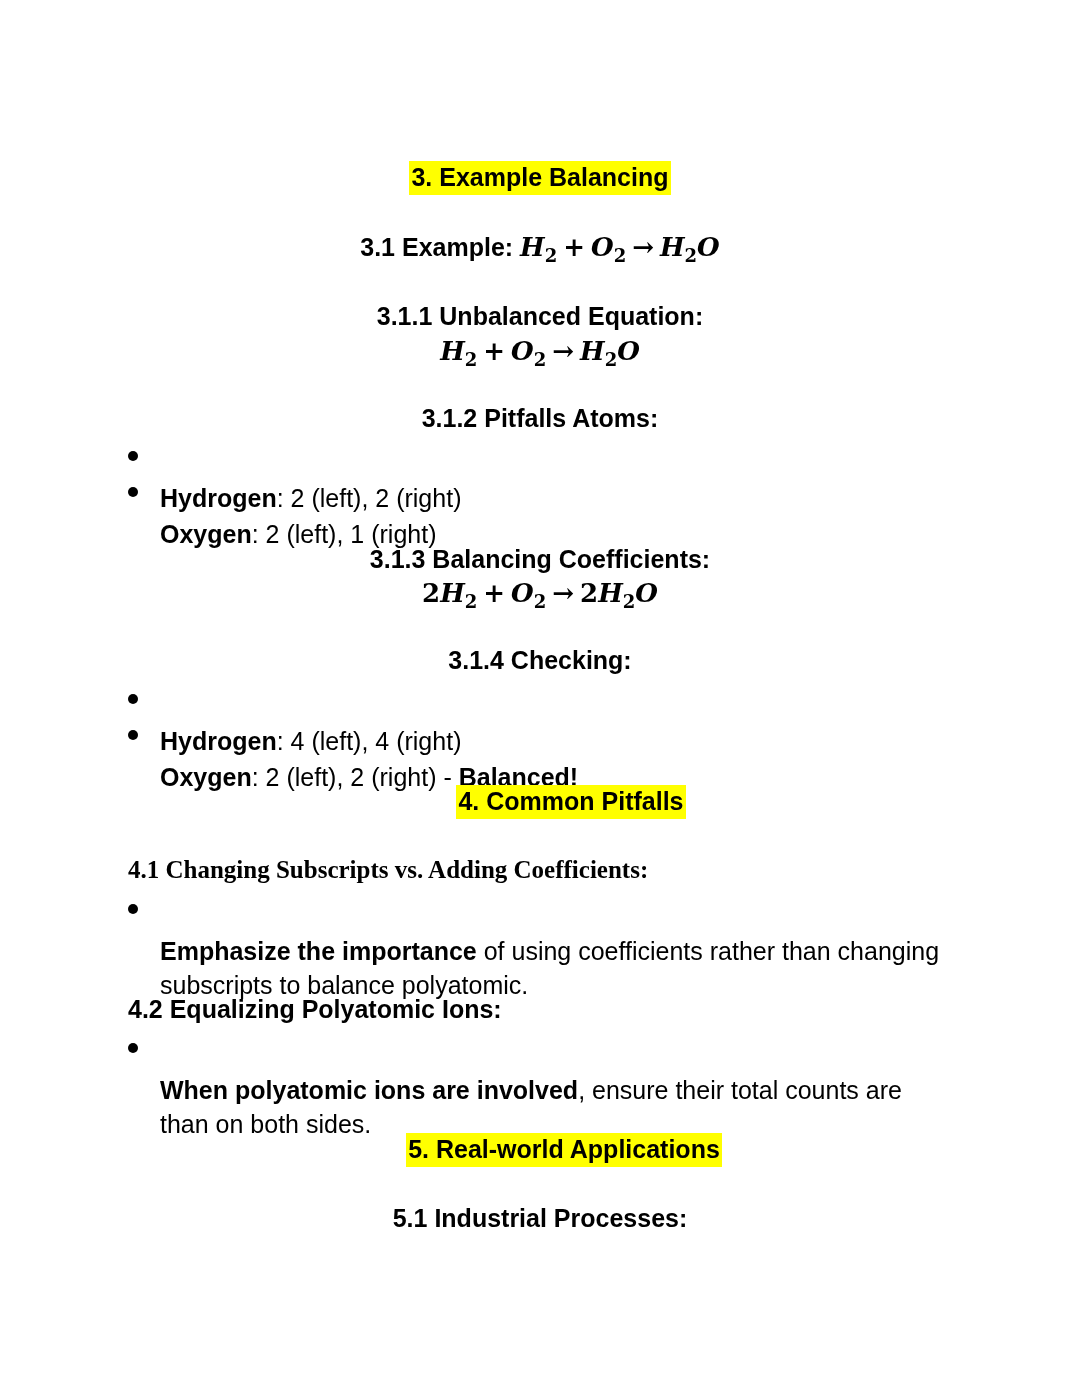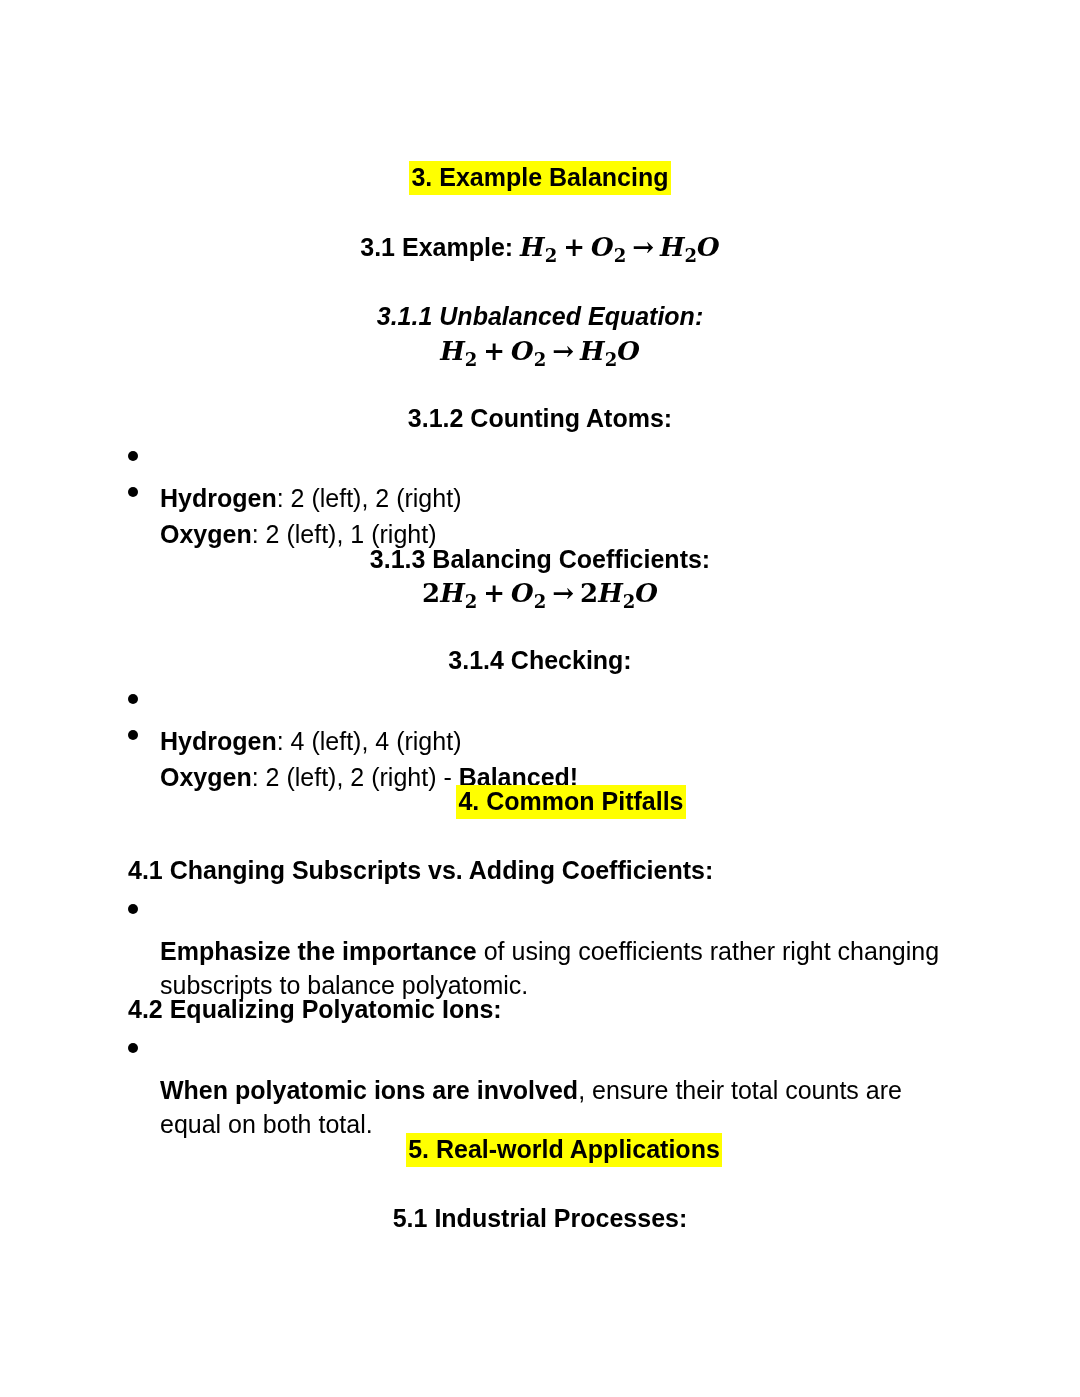--- a/index.html
+++ b/index.html
@@ -24,26 +24,26 @@
 <body>
 
 <div class="abs center h1" style="top:163px;">
   <span class="hl">3. Example Balancing</span>
 </div>
 
 <div class="abs center h2" style="top:232px;">
   <span>3.1 Example: </span><span class="eq eq-bold"><span>H</span><sub>2</sub><span class="op">+</span><span>O</span><sub>2</sub><span class="op">→</span><span>H</span><sub>2</sub><span>O</span></span>
 </div>
 
-<div class="abs center h2" style="top:302px;font-style:italic;">3.1.1 Unbalanced Equation:</div>
+<div class="abs center h2" style="top:302px;">3.1.1 Unbalanced Equation:</div>
 <div class="abs center eq" style="top:336px;">
   <span>H</span><sub>2</sub><span class="op">+</span><span>O</span><sub>2</sub><span class="op">→</span><span>H</span><sub>2</sub><span>O</span>
 </div>
 
-<div class="abs center h2" style="top:404px;">3.1.2 Counting Atoms:</div>
+<div class="abs center h2" style="top:404px;">3.1.2 Pitfalls Atoms:</div>
 <div class="bullet" style="top:439px;">
   <span class="dot"></span>
   <span class="txt"><b>Hydrogen</b><span>: 2 (left), 2 (right)</span></span>
 </div>
 <div class="bullet" style="top:475px;">
   <span class="dot"></span>
   <span class="txt"><b>Oxygen</b><span>: 2 (left), 1 (right)</span></span>
 </div>
 
 <div class="abs center h2" style="top:545px;">3.1.3 Balancing Coefficients:</div>
@@ -58,30 +58,30 @@
 </div>
 <div class="bullet" style="top:718px;">
   <span class="dot"></span>
   <span class="txt"><b>Oxygen</b><span>: 2 (left), 2 (right) - </span><b>Balanced!</b></span>
 </div>
 
 <div class="abs center h1" style="top:787px;padding-left:31px;">
   <span class="hl">4. Common Pitfalls</span>
 </div>
 
-<div class="abs h2" style="left:128px; top:856px;">4.1 Changing Subscripts vs. Adding Coefficients:</div>
+<div class="abs h2" style="left:128px; top:856px;font-family:Liberation Serif, serif;">4.1 Changing Subscripts vs. Adding Coefficients:</div>
 <div class="bullet" style="top:892px;">
   <span class="dot"></span>
-  <span class="txt"><b>Emphasize the importance</b><span> of using coefficients rather right changing</span></span>
+  <span class="txt"><b>Emphasize the importance</b><span> of using coefficients rather than changing</span></span>
   <span class="txt" style="top:34px;">subscripts to balance polyatomic.</span>
 </div>
 
 <div class="abs h2" style="left:128px; top:995px;">4.2 Equalizing Polyatomic Ions:</div>
 <div class="bullet" style="top:1031px;">
   <span class="dot"></span>
   <span class="txt"><b>When polyatomic ions are involved</b><span>, ensure their total counts are</span></span>
-  <span class="txt" style="top:34px;">equal on both total.</span>
+  <span class="txt" style="top:34px;">than on both sides.</span>
 </div>
 
 <div class="abs center h1" style="top:1135px;margin-left:24px;">
   <span class="hl">5. Real-world Applications</span>
 </div>
 <div class="abs center h2" style="top:1204px;">5.1 Industrial Processes:</div>
 
 </body></html>

